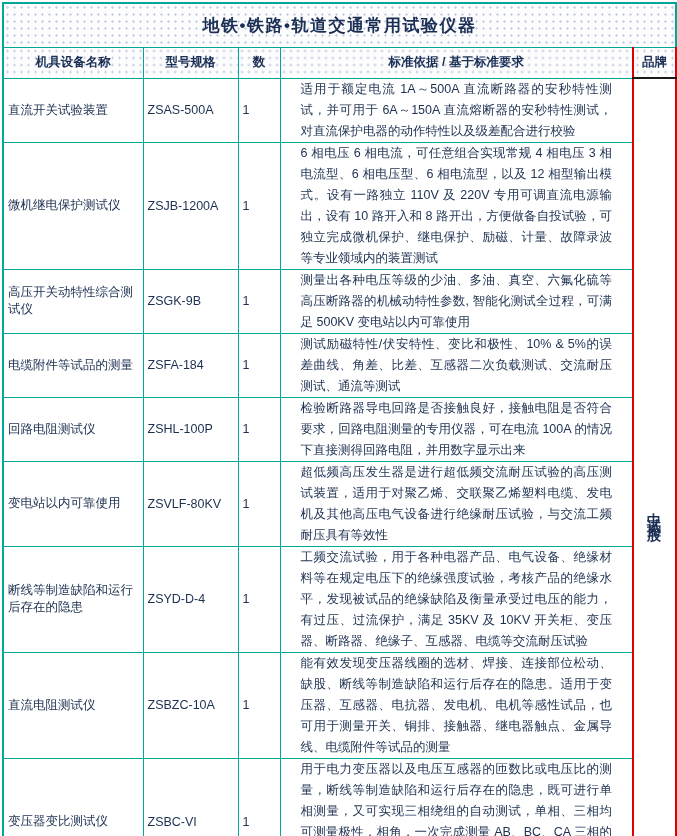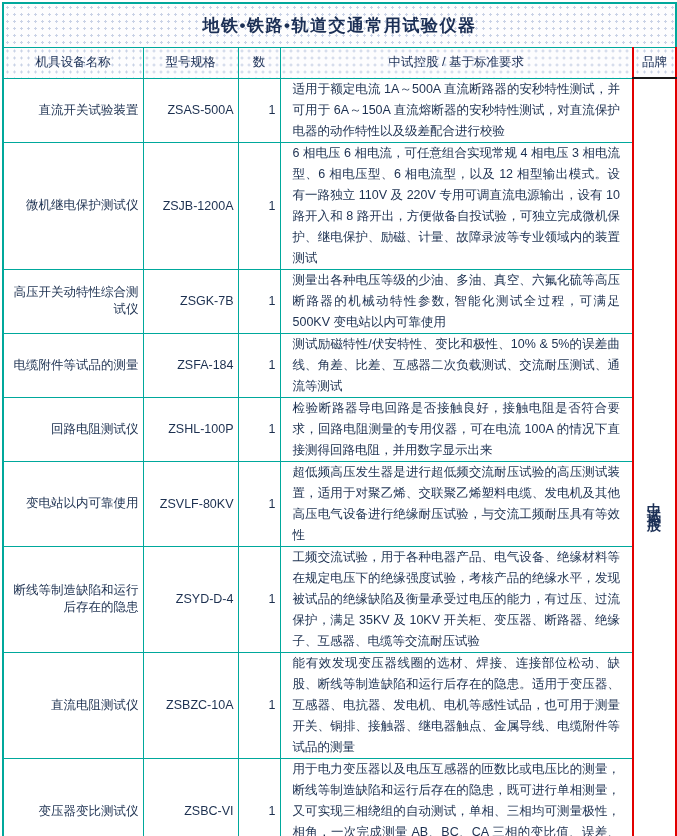--- a/index.html
+++ b/index.html
@@ -34,29 +34,29 @@
     background-size:7px 7px;
   }
   td.title-cell{
     text-align:center;
     font-size:17px;font-weight:bold;
     letter-spacing:1.5px;
     color:#1b2f55;
   }
   td.head{
     text-align:center;
-    font-weight:normal;
+    font-weight:bold;
     font-size:12.5px;
     color:#1b2f55;
   }
-  td.center{text-align:right;}
+  td.center{text-align:left;}
   td.desc{
     text-align:left;
     line-height:21px;
-    padding:0 12px;
+    padding:0 20px;
     text-align:justify;
   }
   
   td.brand-head{
     border-left:2px solid #e10000;
     border-right:2px solid #e10000;
     border-bottom:2px solid #1a1a1a;
   }
   td.brand-body{
     border-left:2px solid #e10000;
@@ -91,21 +91,21 @@
 
     <tbody>
         <tr style="height:44px">
       <td colspan="5" class="dotted title-cell">地铁•铁路•轨道交通常用试验仪器</td>
     </tr>
 
     <tr style="height:31px">
       <td class="dotted head">机具设备名称</td>
       <td class="dotted head">型号规格</td>
       <td class="dotted head">数</td>
-      <td class="dotted head">中试控股 / 基于标准要求</td>
+      <td class="dotted head">标准依据 / 基于标准要求</td>
       <td class="dotted head brand-head">品牌</td>
     </tr>
 
     <tr style="height:64px">
       <td class="center">直流开关试验装置</td>
       <td class="center">ZSAS-500A</td>
       <td class="center">1</td>
       <td class="desc">适用于额定电流 1A～500A 直流断路器的安秒特性测试，并可用于 6A～150A 直流熔断器的安秒特性测试，对直流保护电器的动作特性以及级差配合进行校验</td>
       <td rowspan="10" class="brand-body">
         <span class="vertical-brand">中试控股</span>
@@ -114,21 +114,21 @@
 
     <tr style="height:106px">
       <td class="center">微机继电保护测试仪</td>
       <td class="center">ZSJB-1200A</td>
       <td class="center">1</td>
       <td class="desc">6 相电压 6 相电流，可任意组合实现常规 4 相电压 3 相电流型、6 相电压型、6 相电流型，以及 12 相型输出模式。设有一路独立 110V 及 220V 专用可调直流电源输出，设有 10 路开入和 8 路开出，方便做备自投试验，可独立完成微机保护、继电保护、励磁、计量、故障录波等专业领域内的装置测试</td>
     </tr>
 
     <tr style="height:62px">
       <td class="center">高压开关动特性综合测试仪</td>
-      <td class="center">ZSGK-7B</td>
+      <td class="center">ZSGK-9B</td>
       <td class="center">1</td>
       <td class="desc">测量出各种电压等级的少油、多油、真空、六氟化硫等高压断路器的机械动特性参数, 智能化测试全过程，可满足 500KV 变电站以内可靠使用</td>
     </tr>
 
     <tr style="height:42px">
       <td class="center">电缆附件等试品的测量</td>
       <td class="center">ZSFA-184</td>
       <td class="center">1</td>
       <td class="desc">测试励磁特性/伏安特性、变比和极性、10% &amp; 5%的误差曲线、角差、比差、互感器二次负载测试、交流耐压测试、通流等测试</td>
     </tr>

